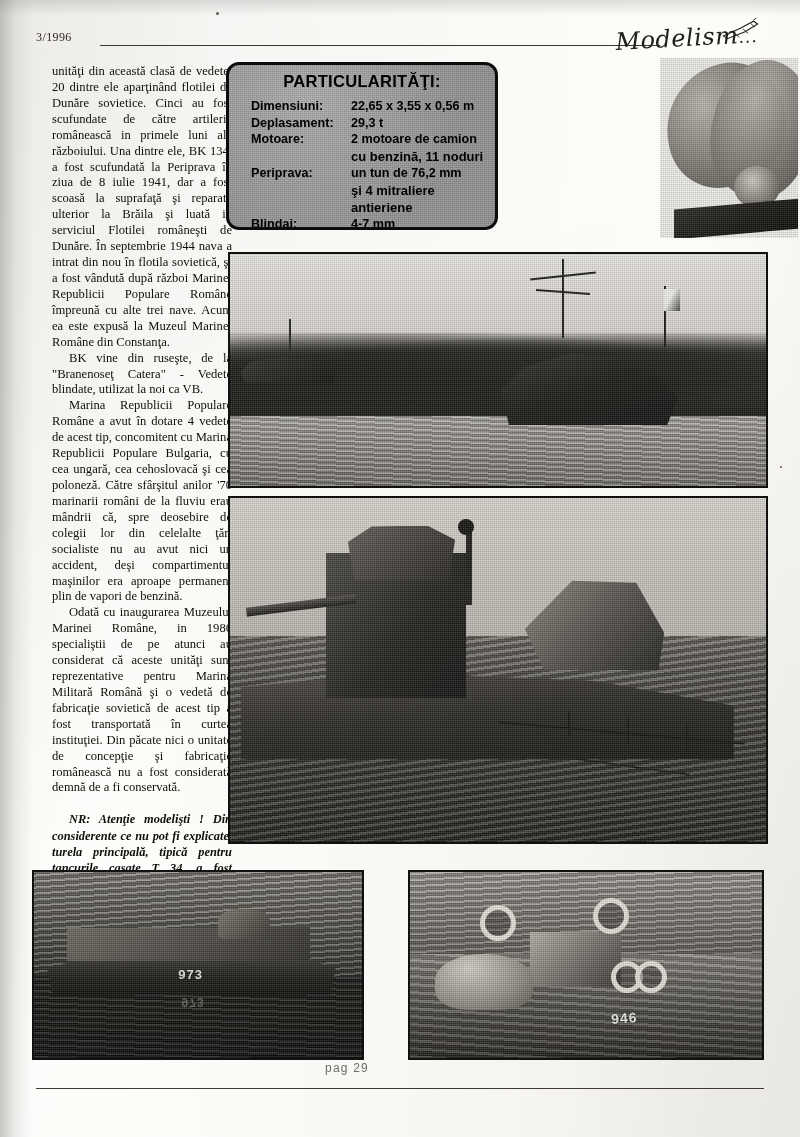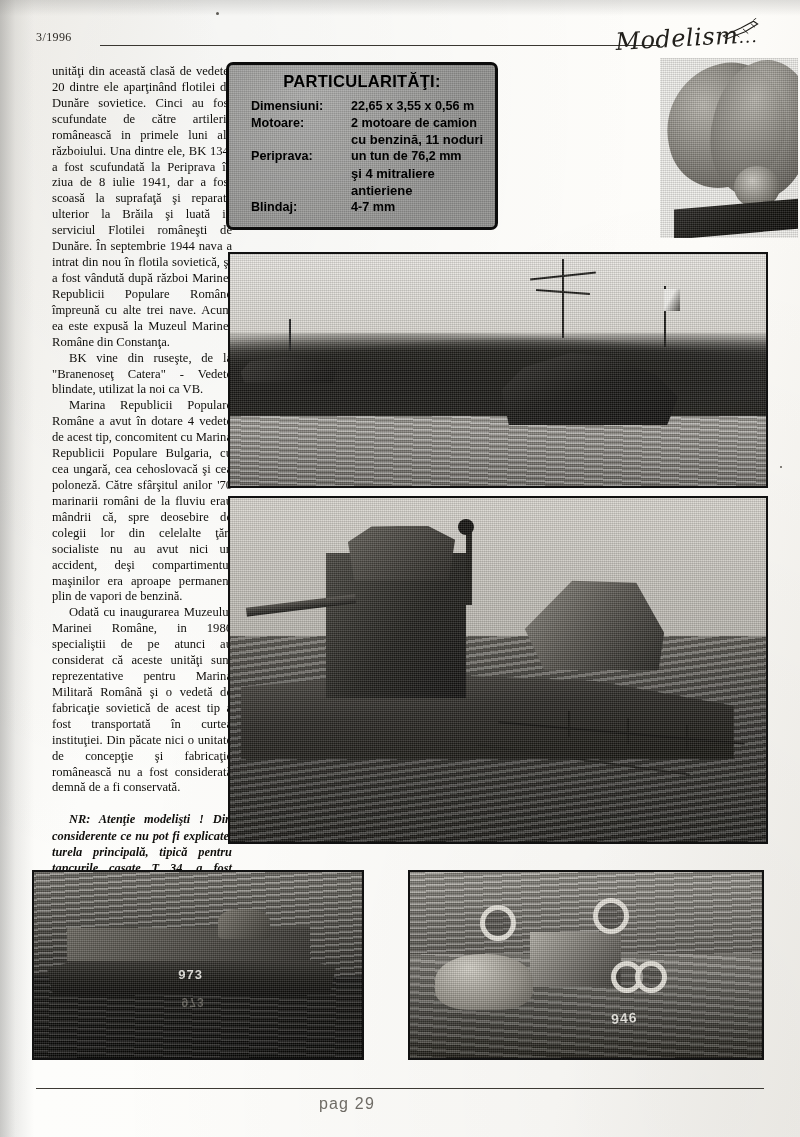--- a/index.html
+++ b/index.html
@@ -79,21 +79,21 @@
     line-height: 1.3;
     text-align: justify;
     text-indent: 17px;
     color: #100f0c;
   }
 
   
   .spec-box {
     position: absolute; left: 226px; top: 62px; width: 272px; height: 168px;
     border: 3.2px solid #0c0c0c;
-    border-radius: 7px;
+    border-radius: 13px;
     background: #9b9b99;
     overflow: hidden;
     box-sizing: border-box;
     font-family: "Liberation Sans", sans-serif;
   }
   .spec-grain {
     position: absolute; inset: 0;
     background-image:
       repeating-linear-gradient(0deg, rgba(255,255,255,0.10) 0 1px, rgba(0,0,0,0.07) 1px 2px),
       repeating-linear-gradient(90deg, rgba(255,255,255,0.09) 0 1px, rgba(0,0,0,0.06) 1px 2px),
@@ -310,24 +310,24 @@
     transform: rotate(-4deg);
     text-shadow: 0 0 2px rgba(0,0,0,0.7);
   }
 
   
   .footer-rule {
     position: absolute; left: 36px; top: 1088px; width: 728px; height: 0;
     border-top: 1.3px solid #3d3a34;
   }
   .page-label {
-    position: absolute; left: 0; top: 1095px; width: 694px;
+    position: absolute; left: 0; top: 1061px; width: 694px;
     text-align: center;
     font-family: "Liberation Sans", sans-serif;
-    font-size: 16px;
+    font-size: 12px;
     letter-spacing: 1.2px;
     color: #6e6b65;
   }
 </style>
 </head>
 <body>
 
 <div class="page">
 
   <div class="paper-tone"></div>
@@ -363,20 +363,24 @@
   <div class="spec-box">
     <div class="spec-grain"></div>
     <div class="spec-title">PARTICULARITĂŢI:</div>
     <div class="spec-rows">
 
       <div class="spec-row">
         <div class="spec-label">Dimensiuni:</div>
         <div class="spec-value">22,65 x 3,55 x 0,56 m</div>
       </div>
 
+      <div class="spec-row">
+        <div class="spec-label">Deplasament:</div>
+        <div class="spec-value">29,3 t</div>
+      </div>
 
       <div class="spec-row">
         <div class="spec-label">Motoare:</div>
         <div class="spec-value">2 motoare de camion</div>
       </div>
       <div class="spec-value-cont">cu benzină, 11 noduri</div>
 
       <div class="spec-row">
         <div class="spec-label">Periprava:</div>
         <div class="spec-value">un tun de 76,2 mm</div>

